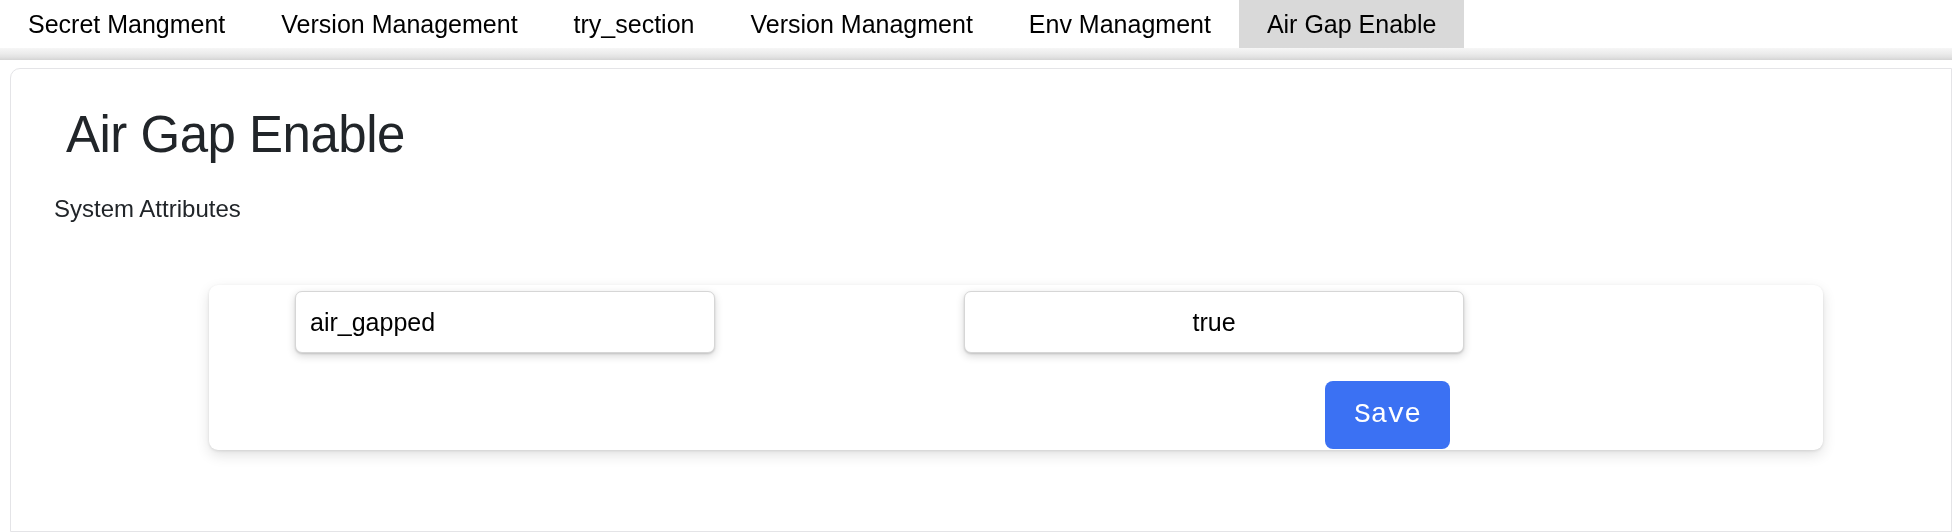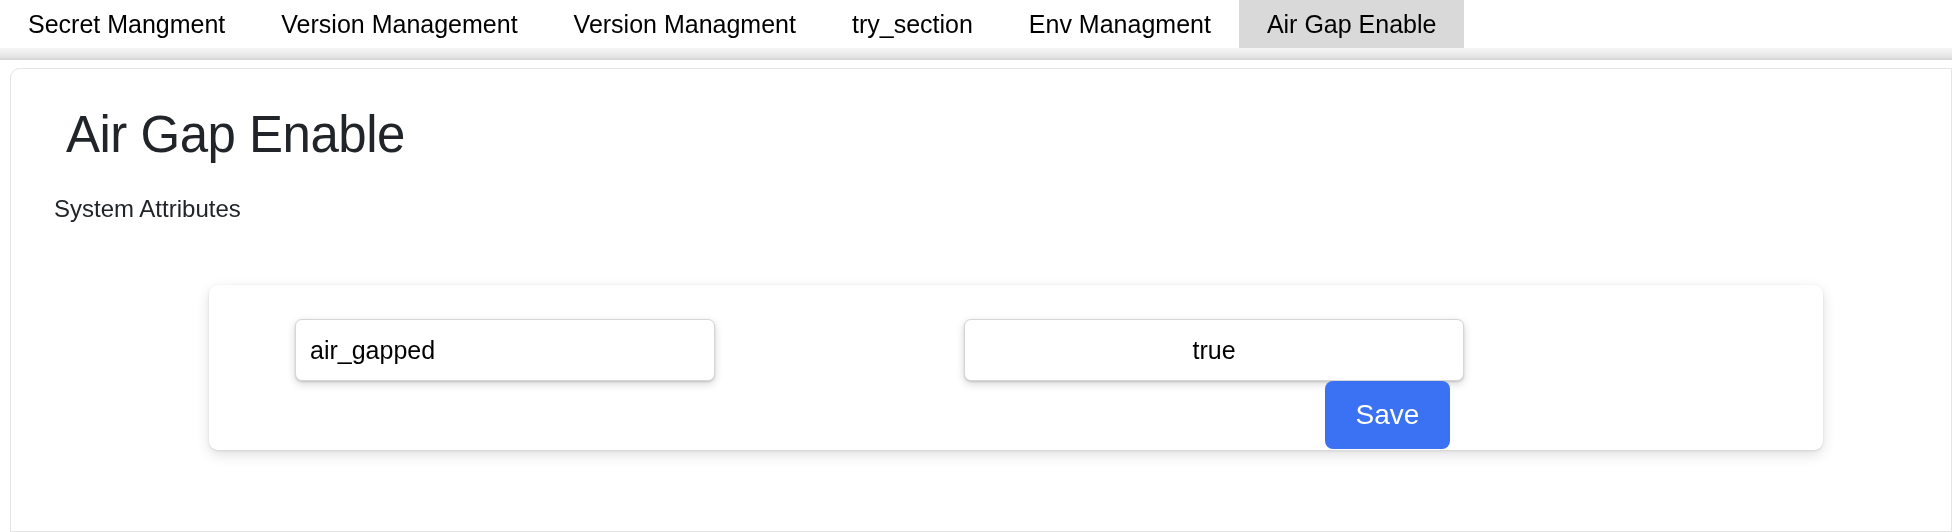--- a/index.html
+++ b/index.html
@@ -105,21 +105,21 @@
                 0 5px 14px rgba(0,0,0,0.12);
   }
 
   .attr-row {
     position: relative;
     height: 100%;
   }
 
   .field {
     position: absolute;
-    top: 34px;
+    top: 6px;
     height: 62px;
     background: #ffffff;
     border: 1px solid #d6d6d6;
     border-radius: 7px;
     box-shadow: 0 1px 2px rgba(0,0,0,0.14),
                 0 3px 9px rgba(0,0,0,0.16);
     display: flex;
     align-items: center;
     padding: 0 14px;
     font-family: "Liberation Sans", sans-serif;
@@ -140,44 +140,44 @@
   .save-button {
     position: absolute;
     left: 1116px;
     top: 96px;
     width: 125px;
     height: 68px;
     background: #3b71f3;
     color: #ffffff;
     border: none;
     border-radius: 8px;
-    font-family: Liberation Sans, sans-serif;
+    font-family: Liberation Mono, monospace;
     font-size: 28px;
     line-height: 1;
     cursor: pointer;
     display: flex;
     align-items: center;
     justify-content: center;
   }
 </style>
 </head>
 <body>
 
 <div class="tabbar">
   <div class="tab">
     <span>Secret Mangment</span>
   </div>
   <div class="tab">
     <span>Version Management</span>
   </div>
   <div class="tab">
+    <span>try_section</span>
+  </div>
+  <div class="tab">
     <span>Version Managment</span>
-  </div>
-  <div class="tab">
-    <span>try_section</span>
   </div>
   <div class="tab">
     <span>Env Managment</span>
   </div>
   <div class="tab active">
     <span>Air Gap Enable</span>
   </div>
   <div class="tabbar-filler"></div>
 </div>
 

